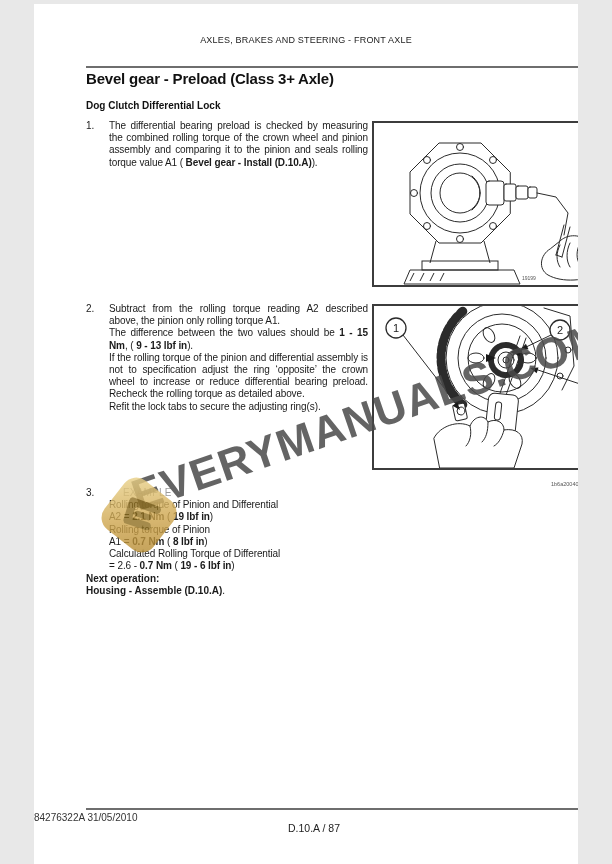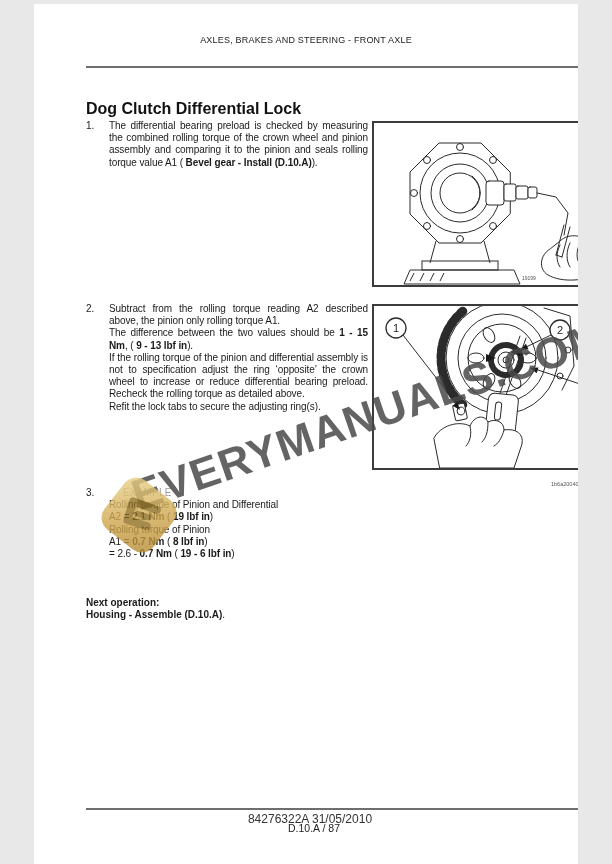--- a/index.html
+++ b/index.html
@@ -6,59 +6,60 @@
   .page{
     position:relative;width:544px;height:864px;background:#ffffff;
     font-family:"Liberation Sans", sans-serif;color:#1a1a1a;overflow:hidden;
     margin:4px auto;
   }
   .header-text{position:absolute;top:31px;left:0;right:0;text-align:center;font-size:9px;color:#222;letter-spacing:.2px;}
   .rule{position:absolute;left:52px;width:505px;height:2px;background:#6e6e6e;}
   .rule-top{top:62px;}
   .rule-bottom{top:804px;}
   .title{position:absolute;left:52px;top:66px;margin:0;font-size:15px;font-weight:700;letter-spacing:-.2px;color:#111;}
-  .subtitle{position:absolute;left:52px;top:96px;margin:0;font-size:16px;font-weight:700;color:#111;}
+  .subtitle{position:absolute;left:52px;top:96px;margin:0;font-size:10px;font-weight:700;color:#111;}
   .step{position:absolute;left:52px;width:282px;display:flex;font-size:10px;line-height:12.2px;}
   .step-num{width:23px;flex:none;}
   .step-body{flex:1;}
   .para{margin:0;text-align:justify;letter-spacing:-.1px;}
   .ex-line{margin:0;letter-spacing:-.1px;}
   .example-label{margin:0;color:#9b9b9b;letter-spacing:.2px;padding-left:14px;}
   .b{font-weight:700;}
   .step1{top:116px;}
   .step2{top:299px;}
   .step3{top:483px;}
-  .next-op{position:absolute;left:52px;top:593px;font-size:10px;line-height:12.4px;font-weight:700;}
+  .next-op{position:absolute;left:52px;top:569px;font-size:10px;line-height:12.4px;font-weight:700;}
   .next-op .suffix{font-weight:400;}
   .figure{position:absolute;left:338px;width:240px;height:166px;border:2px solid #3c3c3c;box-sizing:border-box;background:#fff;}
   .fig1{top:117px;}
   .fig2{top:300px;}
   .fig-caption{position:absolute;left:338px;width:240px;text-align:right;color:#3e3e3e;}
   .fig-caption .code{font-size:5.5px;color:#555;}
   .fig-caption .num{font-size:7.5px;margin-left:14px;color:#222;}
   .cap1{top:285px;}
   .cap2{top:468px;}
   .figure svg{width:100%;height:100%;display:block;}
   .watermark-text{
     position:absolute;left:85px;top:387px;width:500px;text-align:center;
     transform:rotate(-19deg);font-size:44px;font-weight:700;white-space:nowrap;
     color:rgba(73,73,73,0.85);letter-spacing:1px;z-index:5;pointer-events:none;
   }
   .watermark-logo{position:absolute;left:58px;top:464px;width:94px;height:94px;z-index:6;opacity:.8;pointer-events:none;}
-  .footer-doc{position:absolute;top:808px;left:8px;right:0;text-align:center;font-size:12px;color:#333;}
+  .footer-doc{position:absolute;top:808px;left:0;right:0;font-size:10px;color:#333;}
   .footer-page{position:absolute;top:818px;left:0;right:0;text-align:center;font-size:10.5px;color:#222;padding-left:16px;}
 </style>
 </head>
 <body>
 
 <div class="page">
 
   <div class="header-text">AXLES, BRAKES AND STEERING - FRONT AXLE</div>
   <div class="rule rule-top"></div>
 
+  <h1 class="title">Bevel gear - Preload (Class 3+ Axle)</h1>
   <h2 class="subtitle">Dog Clutch Differential Lock</h2>
 
   <div class="step step1">
     <div class="step-num">1.</div>
     <div class="step-body">
       <p class="para"><span>The differential bearing preload is checked by measuring the combined rolling torque of the crown wheel and pinion assembly and comparing it to the pinion and seals rolling torque value A1 ( </span><span class="b">Bevel gear - Install (D.10.A)</span><span>).</span></p>
     </div>
   </div>
 
   <div class="step step2">
@@ -72,20 +73,21 @@
   </div>
 
   <div class="step step3">
     <div class="step-num">3.</div>
     <div class="step-body">
       <p class="example-label">EXAMPLE</p>
       <p class="ex-line"><span>Rolling torque of Pinion and Differential</span></p>
       <p class="ex-line"><span>A2 = </span><span class="b">2.1 Nm</span><span> ( </span><span class="b">19 lbf in</span><span>)</span></p>
       <p class="ex-line"><span>Rolling torque of Pinion</span></p>
       <p class="ex-line"><span>A1 = </span><span class="b">0.7 Nm</span><span> ( </span><span class="b">8 lbf in</span><span>)</span></p>
+      <p class="ex-line"><span>Calculated Rolling Torque of Differential</span></p>
       <p class="ex-line"><span>= 2.6 - </span><span class="b">0.7 Nm</span><span> ( </span><span class="b">19 - 6 lbf in</span><span>)</span></p>
     </div>
   </div>
 
   <div class="next-op">
     <div>Next operation:</div>
     <div><span>Housing - Assemble (D.10.A)</span><span class="suffix">.</span></div>
   </div>
 
   <div class="figure fig1">

